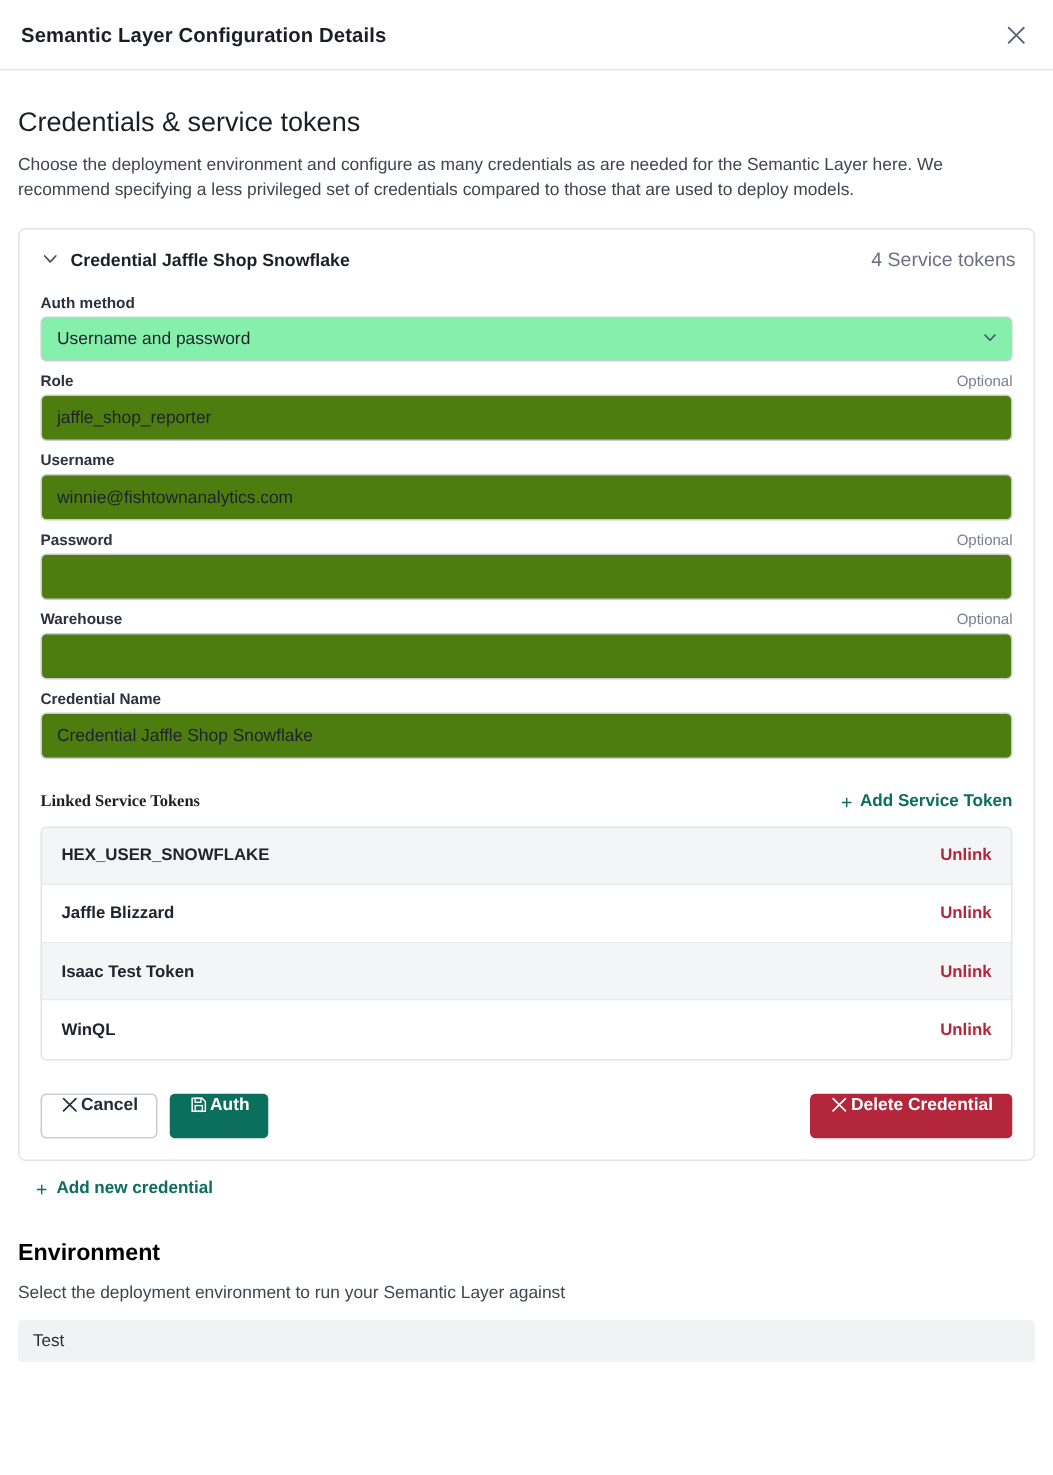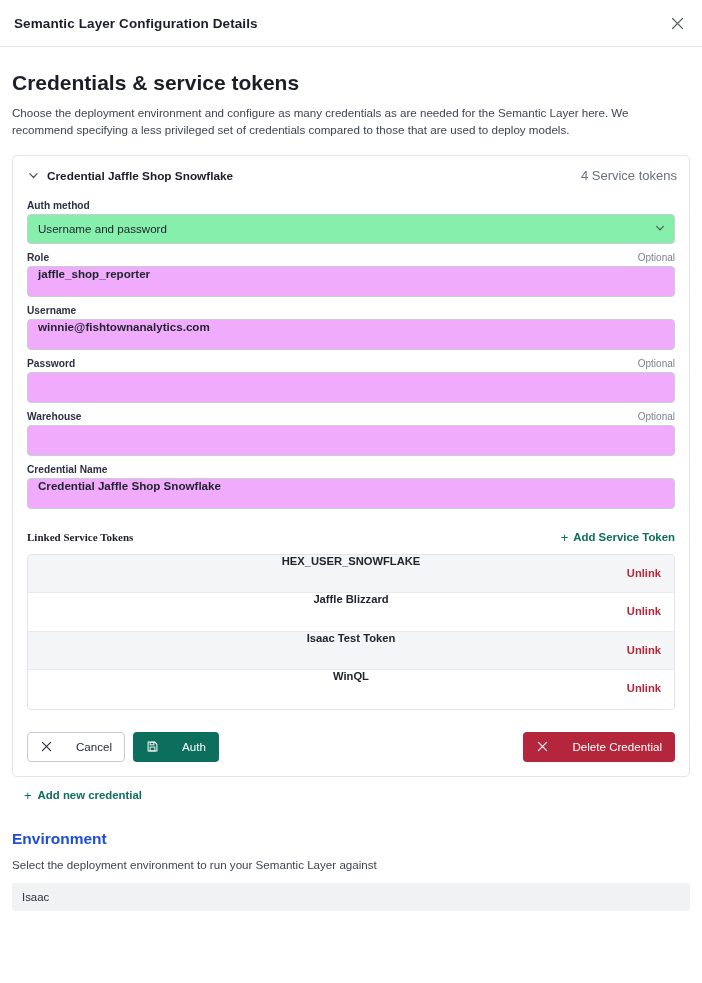--- a/index.html
+++ b/index.html
@@ -37,22 +37,22 @@
     cursor: pointer;
     font-size: 16px;
     line-height: 1;
   }
 
   
   .page {
     padding: 16px 12px 0 12px;
   }
   .section-heading {
-    font-size: 21px;
-    font-weight: bold;
+    font-size: 18px;
+    font-weight: normal;
     margin: 8px 0 10px 0;
     color: #1c1e27;
   }
   .section-desc {
     font-size: 11.6px;
     line-height: 1.45;
     color: #3f4450;
     margin: 0 0 16px 0;
     max-width: 672px;
   }
@@ -108,25 +108,24 @@
     color: #7a8090;
   }
   .input {
     width: 100%;
     height: 30px;
     border: 1px solid #c9ccd4;
     border-radius: 4px;
     padding: 0 10px;
     font-size: 11.6px;
     color: #1f222c;
-    background: #f0abfc;
+    background: #4d7c0f;
     font-family: "Liberation Sans", sans-serif;
     display: flex;
-    align-items: flex-start;
-    font-weight: bold;
+    align-items: center;
   }
   .input.tall { height: 31px; }
   .select {
     position: relative;
     width: 100%;
     height: 30px;
     border: 1px solid #c9ccd4;
     border-radius: 4px;
     padding: 0 26px 0 10px;
     font-size: 11.6px;
@@ -175,21 +174,20 @@
     border-radius: 4px;
     overflow: hidden;
   }
   .token-row {
     display: flex;
     align-items: center;
     height: 38.6px;
     padding: 0 13px;
     border-bottom: 1px solid #e8eaee;
     background: #fff;
-    flex-direction: column;
   }
   .token-row:nth-child(odd) { background: #f4f5f7; }
   .token-row:last-child { border-bottom: none; }
   .token-name {
     font-size: 11.2px;
     font-weight: bold;
     color: #20242f;
   }
   .token-unlink {
     margin-left: auto;
@@ -200,27 +198,27 @@
   }
 
   
   .actions {
     display: flex;
     align-items: center;
     margin-top: 22px;
   }
   .btn {
     display: inline-flex;
-    align-items: center;
-    gap: 23px;
+    align-items: flex-start;
+    gap: 1px;
     height: 30px;
     padding: 0 12px;
     border-radius: 4px;
     font-size: 11.6px;
-    font-weight: normal;
+    font-weight: bold;
     cursor: pointer;
     border: 1px solid transparent;
     white-space: nowrap;
   }
   .btn-secondary {
     background: #fff;
     border-color: #c9ccd4;
     color: #262a38;
   }
   .btn-primary {
@@ -249,21 +247,21 @@
     margin: 12px 0 0 12px;
     cursor: pointer;
   }
   .add-credential .plus { font-size: 13px; font-weight: normal; line-height: 1; }
 
   
   .env-heading {
     font-size: 15.5px;
     font-weight: bold;
     margin: 28px 0 10px 0;
-    color: #1d4ed8;
+    color: #000000;
   }
   .env-desc {
     font-size: 11.6px;
     color: #3f4450;
     margin: 0 0 12px 0;
   }
   .env-value {
     height: 28px;
     background: #f1f2f4;
     border-radius: 3px;
@@ -428,17 +426,17 @@
   </div>
 
   <div class="add-credential">
     <span class="plus">+</span>
     <span>Add new credential</span>
   </div>
 
   <h2 class="env-heading">Environment</h2>
   <p class="env-desc">Select the deployment environment to run your Semantic Layer against</p>
   <div class="env-value">
-    <span>Isaac</span>
+    <span>Test</span>
   </div>
 
 
 </div>
 
 </body></html>

